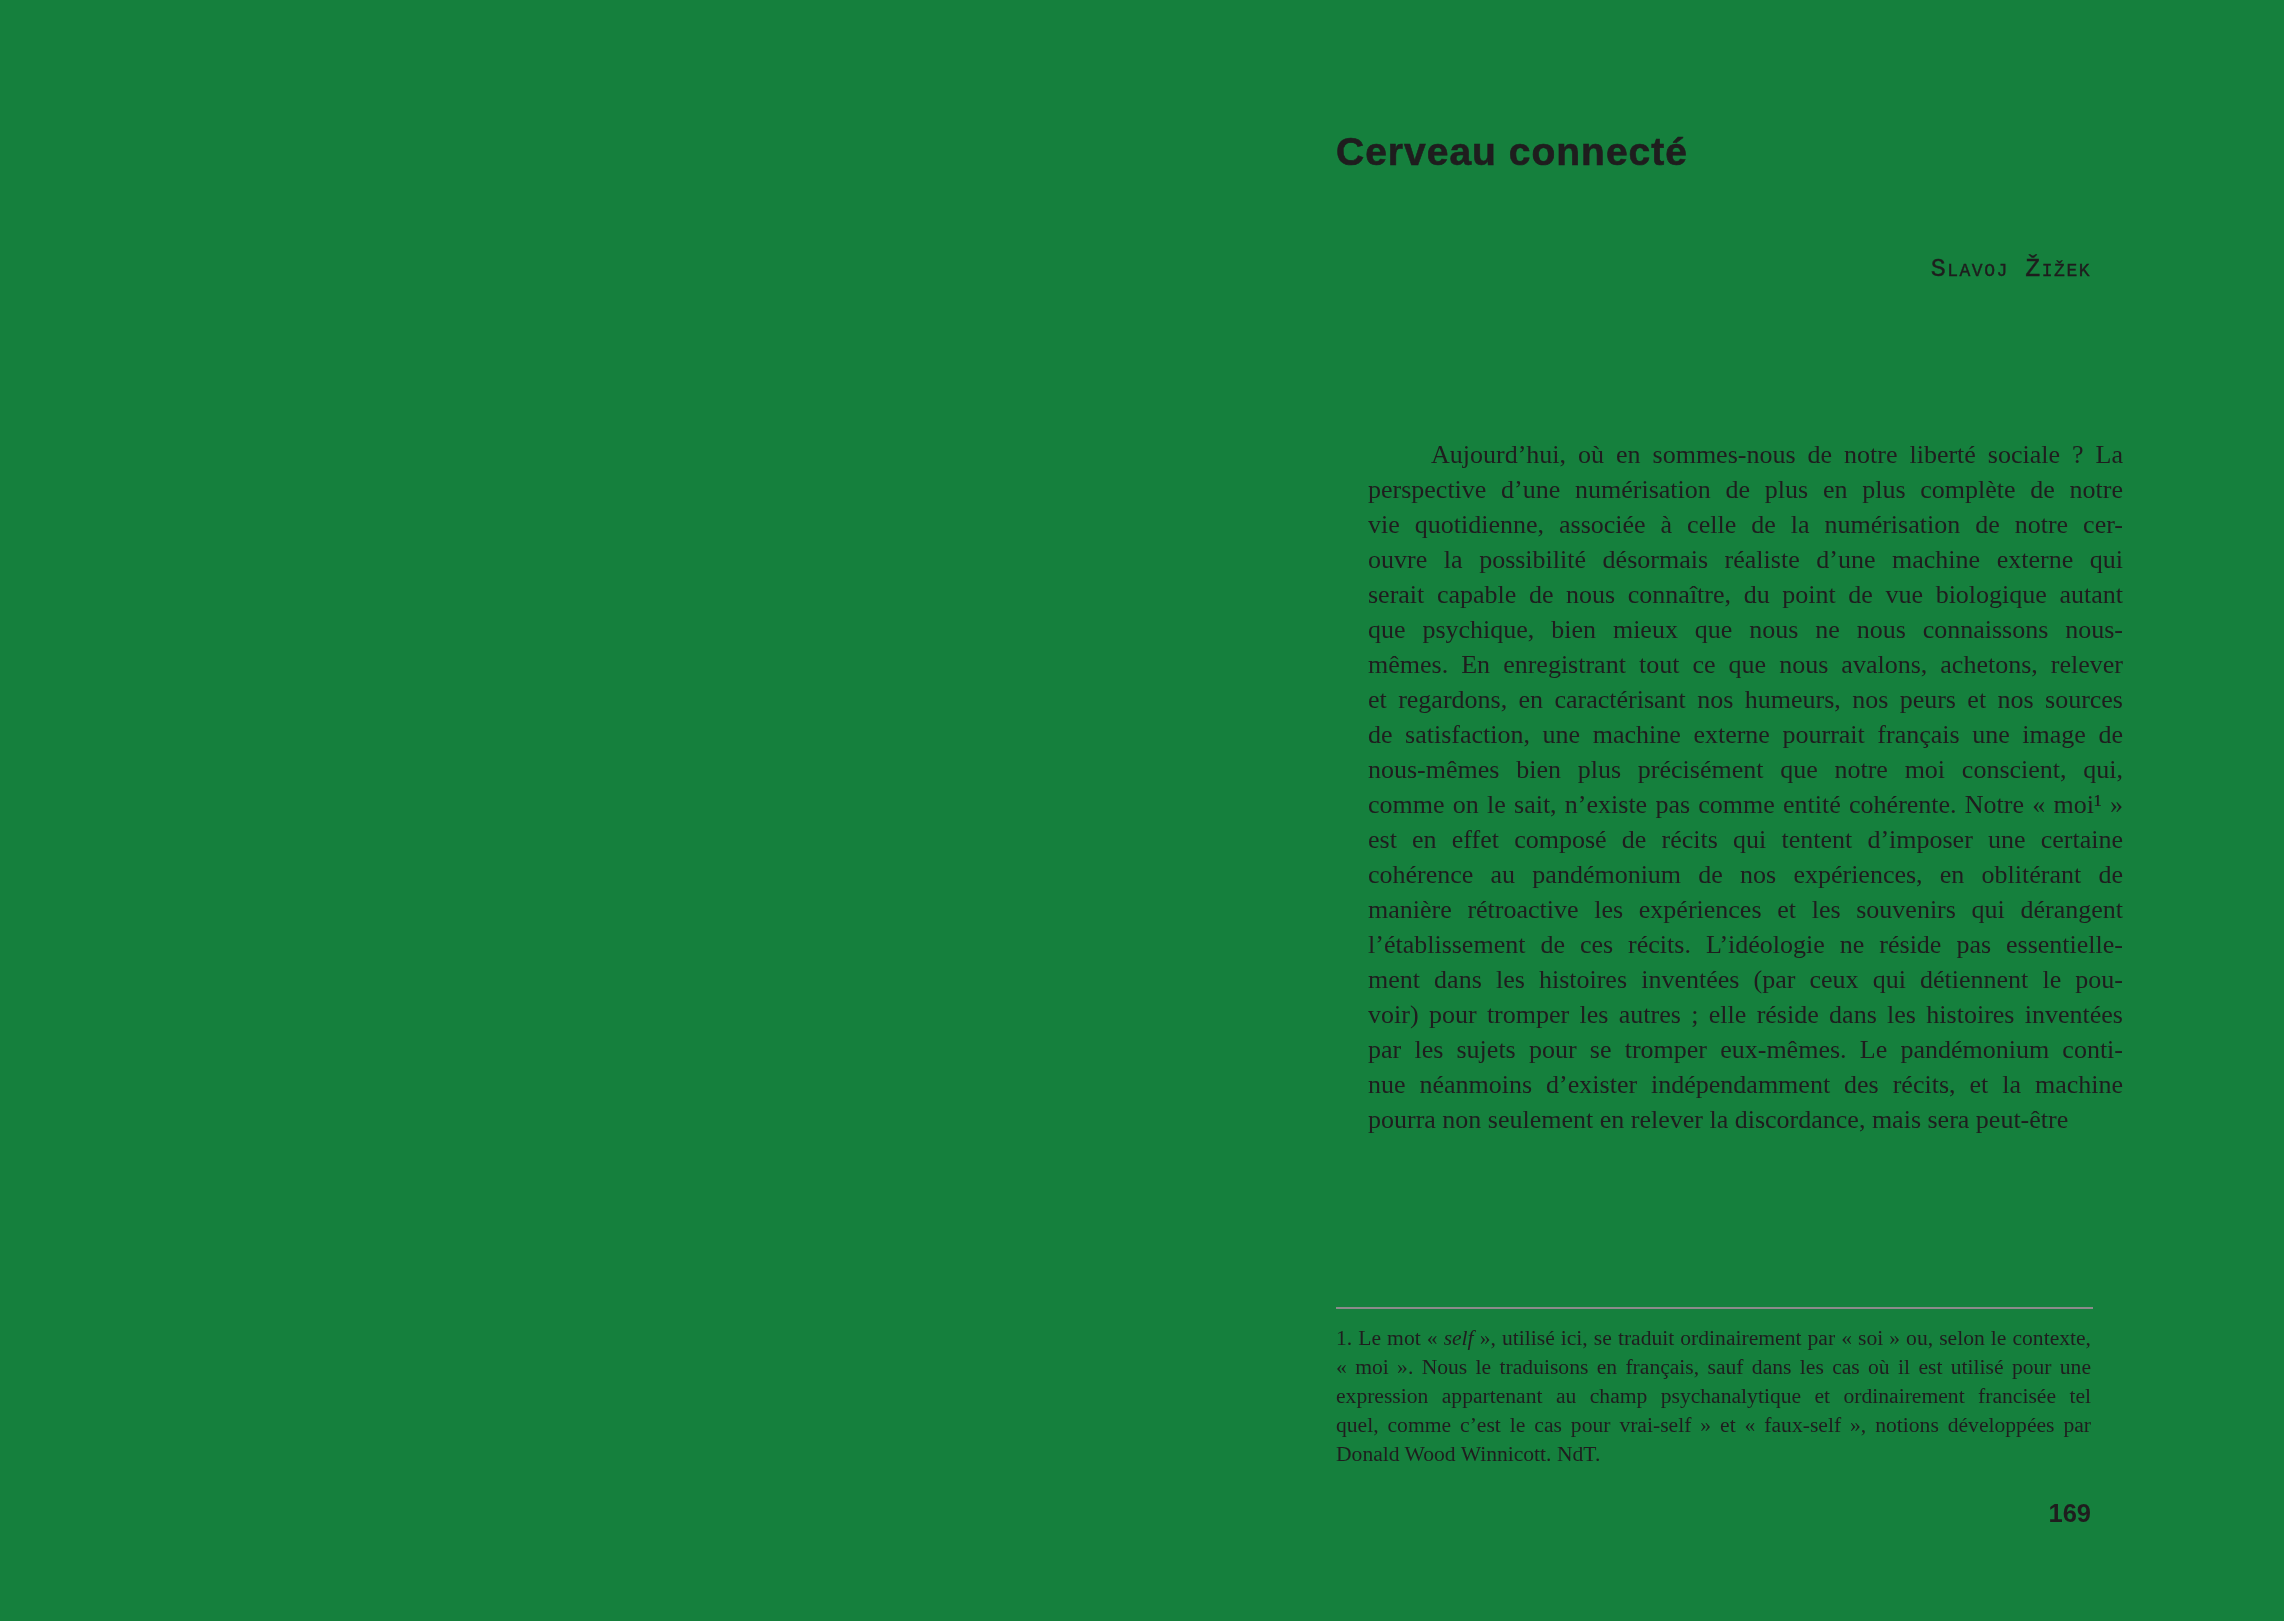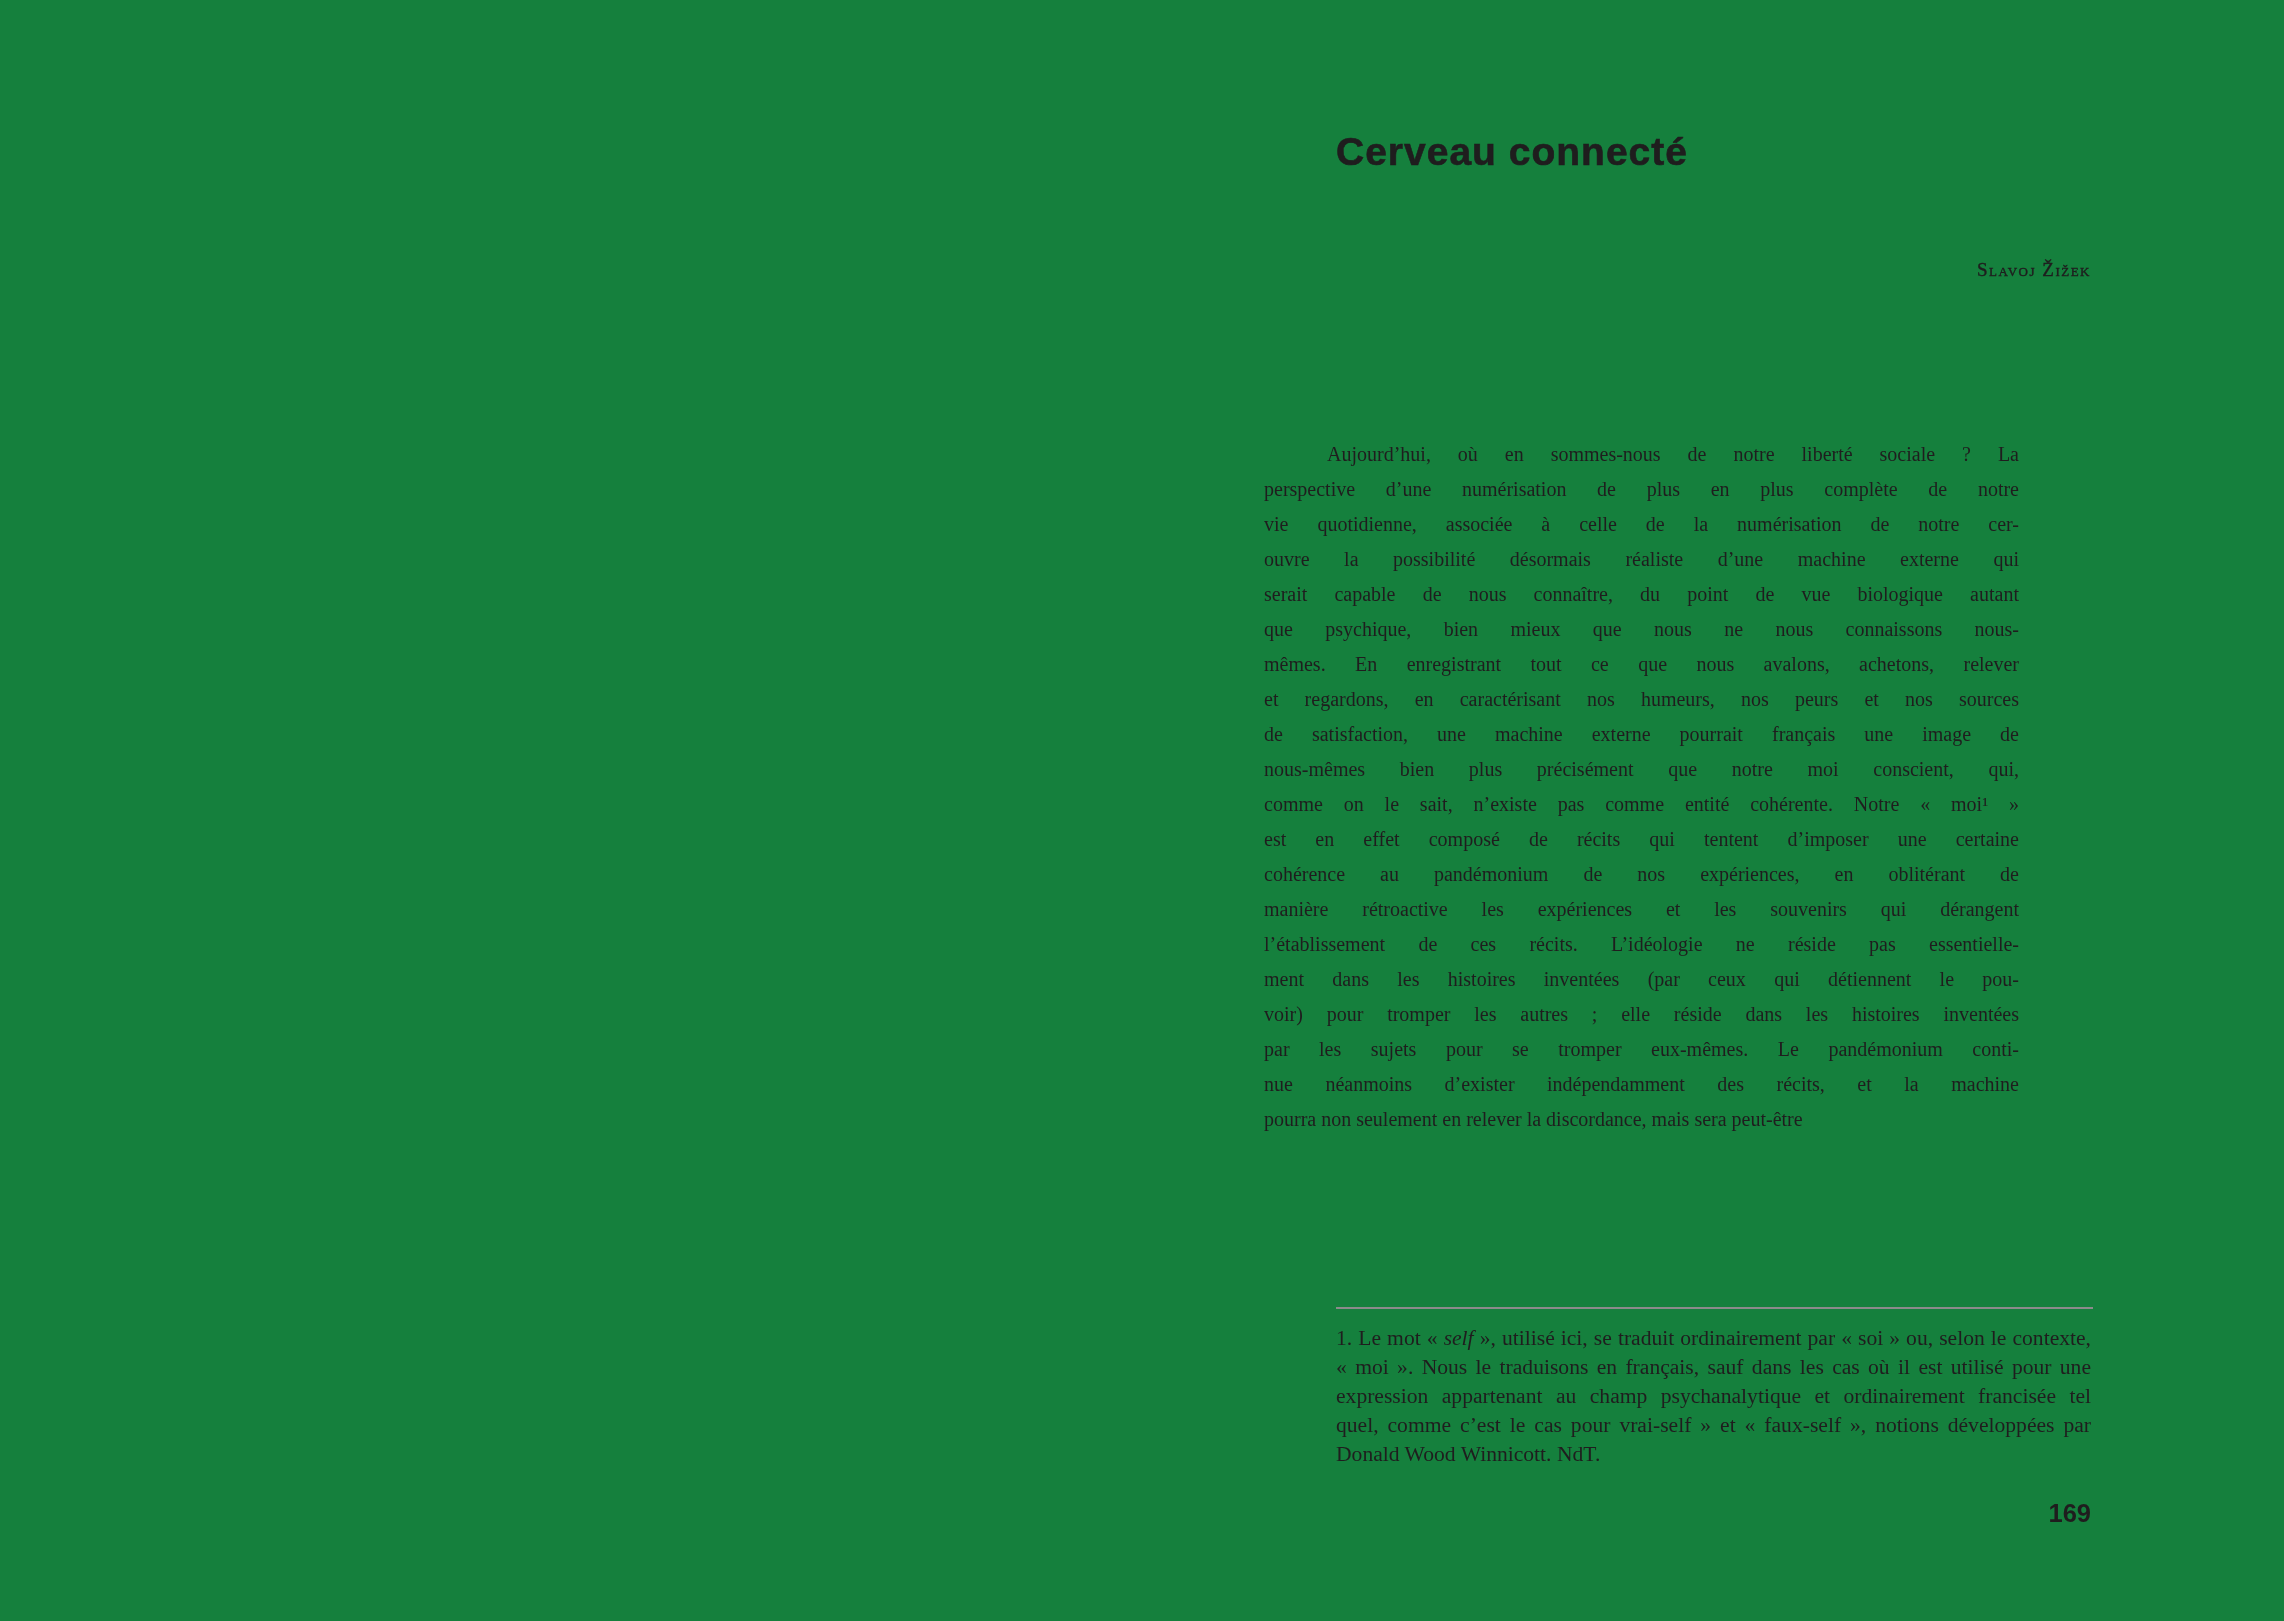--- a/index.html
+++ b/index.html
@@ -22,35 +22,35 @@
     font-size:39px;line-height:47px;
     letter-spacing:1px;
     color:var(--ink);
     -webkit-text-stroke:0.6px var(--ink);
     white-space:nowrap;
   }
   
   .author{
     position:absolute;
     right:194px;top:252px;
-    font-family:Liberation Serif, serif;
-    font-size:19px;line-height:35px;
+    font-family:Liberation Mono, monospace;
+    font-size:25px;line-height:35px;
     font-variant:small-caps;
     letter-spacing:1.5px;
     color:var(--ink);
     -webkit-text-stroke:0.4px var(--ink);
     white-space:nowrap;
   }
   
   .body-text{
     position:absolute;
-    left:1264px;top:437px;
+    left:1368px;top:437px;
     width:755px;
     font-family:"Liberation Serif","DejaVu Serif",serif;
-    font-size:20px;
+    font-size:26px;
     line-height:35px;
     color:var(--ink);
   }
   .bline{
     height:35px;
     text-align:justify;
     text-align-last:justify;
   }
   .bline.indent{ text-indent:63px; }
   .bline.last{ text-align-last:left; }

